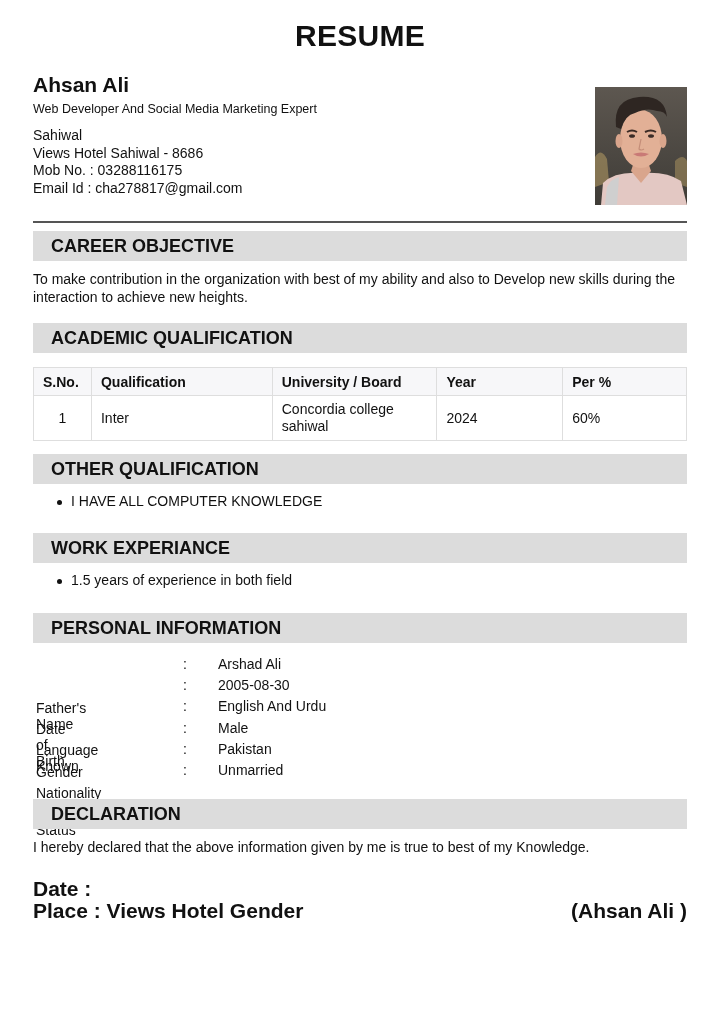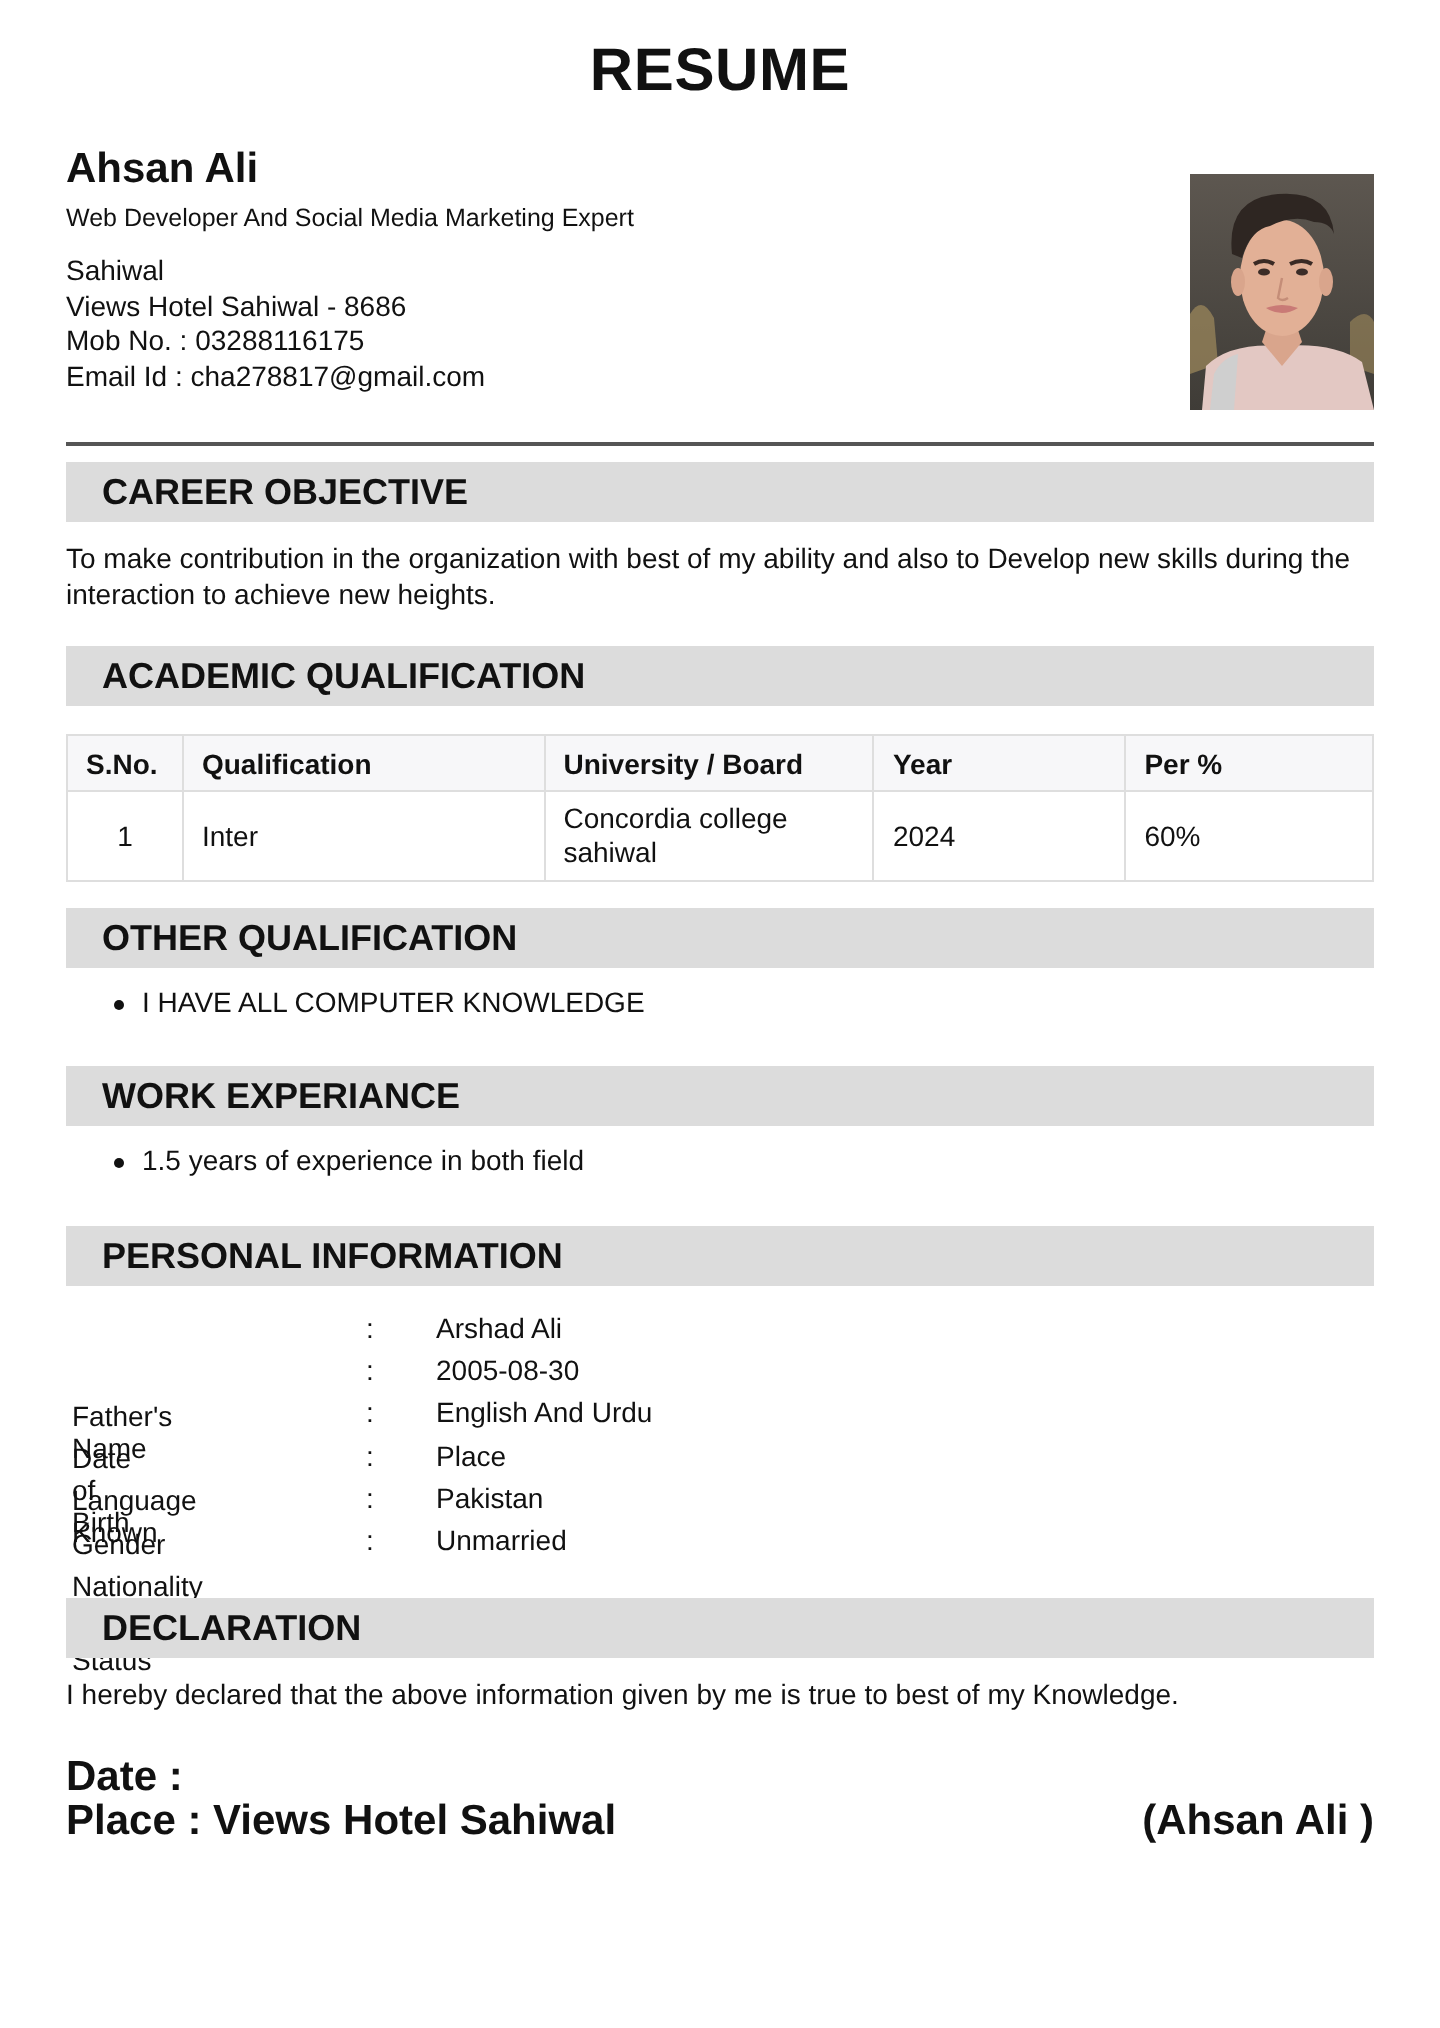--- a/index.html
+++ b/index.html
@@ -128,32 +128,32 @@
     <span class="val">2005-08-30</span>
   </div>
   <div class="info-row">
     <span class="lbl">Language Known</span>
     <span class="sep">:</span>
     <span class="val">English And Urdu</span>
   </div>
   <div class="info-row">
     <span class="lbl">Gender</span>
     <span class="sep">:</span>
-    <span class="val">Place</span>
+    <span class="val">Male</span>
   </div>
   <div class="info-row">
     <span class="lbl">Nationality</span>
     <span class="sep">:</span>
     <span class="val">Pakistan</span>
   </div>
   <div class="info-row">
     <span class="lbl">Social Status</span>
     <span class="sep">:</span>
     <span class="val">Unmarried</span>
   </div>
 </div>
 
 <div class="abs section-bar" style="top:799px;">DECLARATION</div>
 <div class="abs para" style="top:838px;">I hereby declared that the above information given by me is true to best of my Knowledge.</div>
 
 <div class="abs footer-bold" style="left:33px; top:877px;">Date :</div>
-<div class="abs footer-bold" style="left:33px; top:899px;">Place : Views Hotel Sahiwal</div>
+<div class="abs footer-bold" style="left:33px; top:899px;">Place : Views Hotel Gender</div>
 <div class="abs footer-bold" style="right:33px; top:899px; text-align:right;">(Ahsan Ali )</div>
 
 </body></html>

